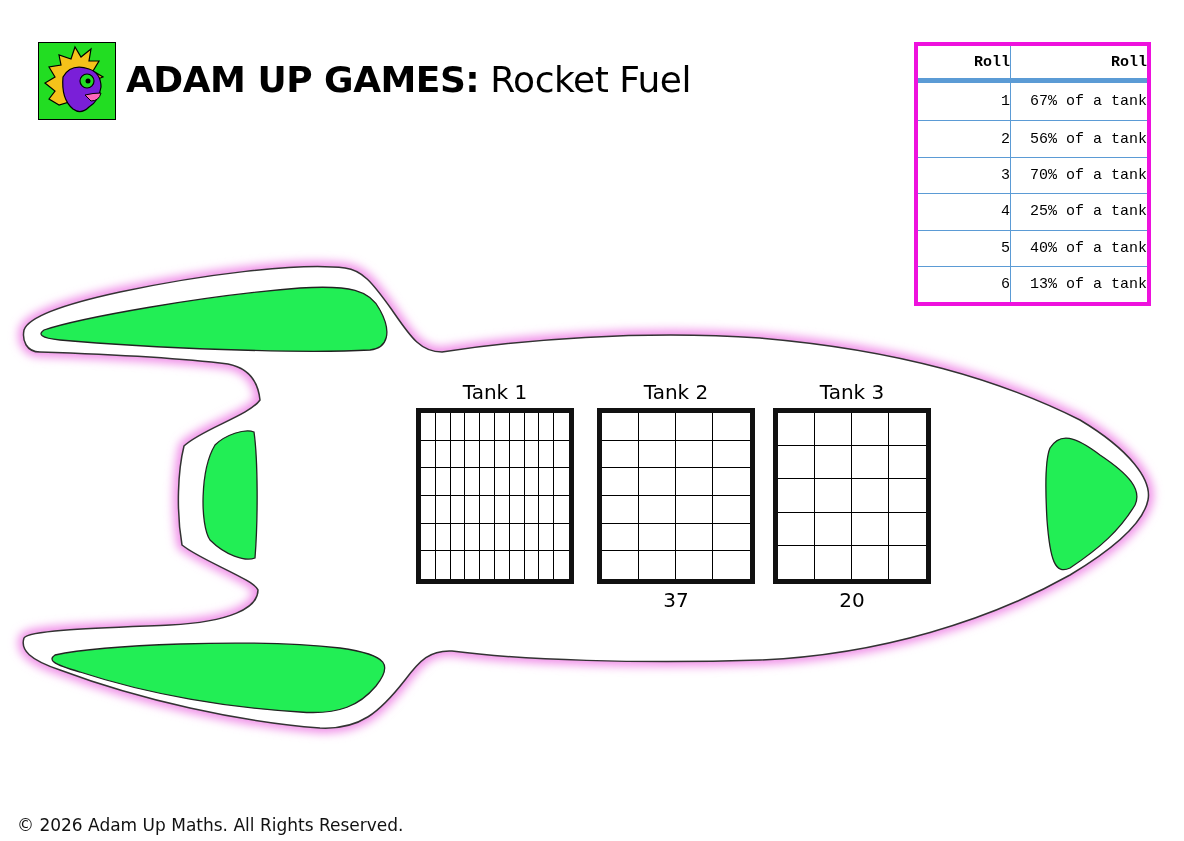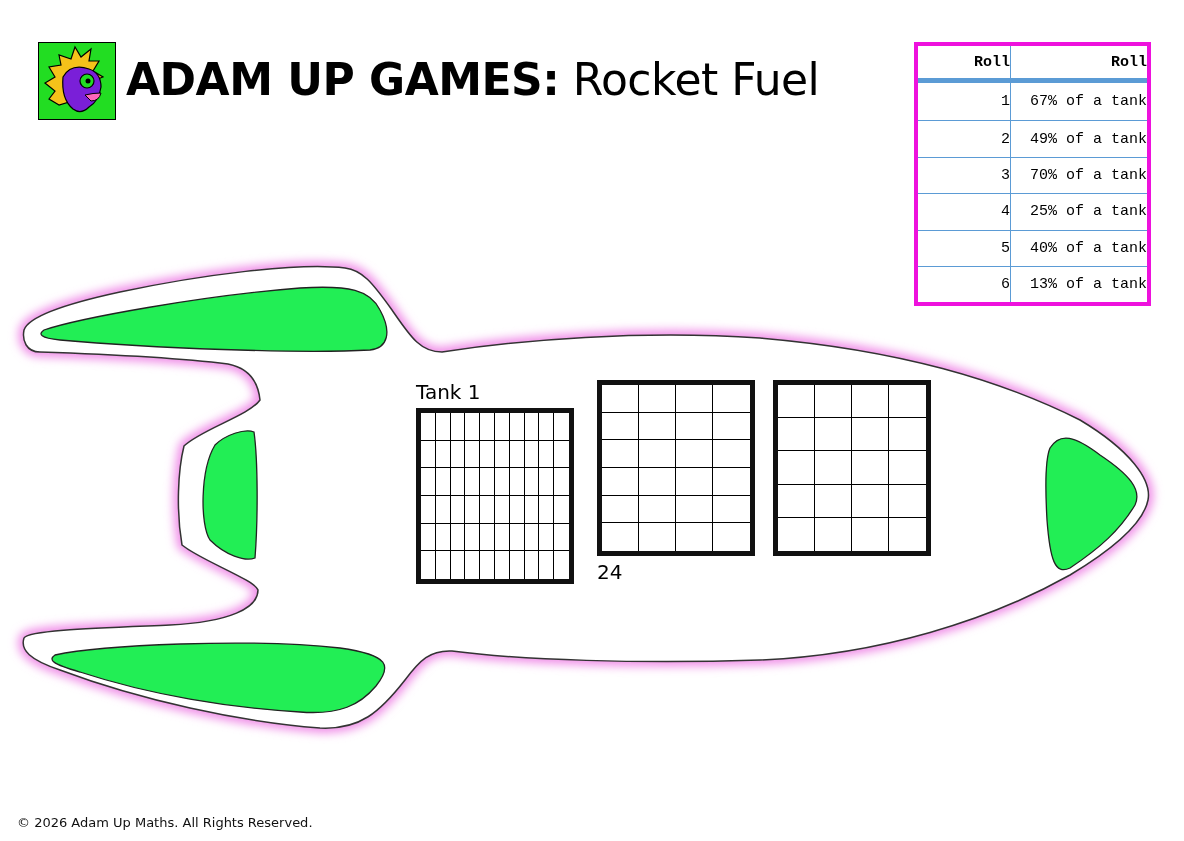--- a/index.html
+++ b/index.html
@@ -3,43 +3,43 @@
   <meta charset="utf-8">
   <style>
     html, body { margin: 0; padding: 0; background: #ffffff; }
     body { width: 1184px; height: 841px; position: relative; overflow: hidden;
            font-family: "DejaVu Sans", sans-serif; color: #000; }
 
     .logo { position: absolute; left: 38px; top: 42px; width: 78px; height: 78px;
             border: 1px solid #000; box-sizing: border-box; background: #22dd22; }
     .logo svg { display: block; }
 
-    .title { position: absolute; left: 126px; top: 56px; font-size: 44px; line-height: 48px;
+    .title { position: absolute; left: 126px; top: 56px; font-size: 36px; line-height: 48px;
              white-space: nowrap; letter-spacing: -0.5px; }
     .title .brand { font-weight: bold; }
 
     .roll-table-wrap { position: absolute; left: 914px; top: 42px; width: 237px; height: 264px;
                        border: 4px solid #ee11dd; box-sizing: border-box; background: #fff; }
     table.roll { border-collapse: collapse; width: 100%; height: 100%; font-size: 15px; }
     table.roll th, table.roll td { text-align: right; border: 1px solid #5b9bd5; padding: 0; font-family: Liberation Mono, monospace; }
     table.roll th { font-weight: bold; height: 32px; border-bottom: 5px solid #5b9bd5; border-top: none; }
     table.roll tr > *:first-child { border-left: none; width: 92px; }
     table.roll tr > *:last-child { border-right: none; }
     table.roll tr:last-child td { border-bottom: none; }
 
     .rocket { position: absolute; left: 0; top: 0; }
 
-    .tank { position: absolute; }
+    .tank { position: absolute; text-align: center; }
     .tank .tlabel { font-size: 20px; line-height: 24px; height: 28px; }
     .tank .grid { box-sizing: border-box; border: 5px solid #111; background: #fff;
                   width: 158px; height: 176px; display: grid; }
     .tank .cell { border-right: 1.5px solid #000; border-bottom: 1.5px solid #000; box-sizing: border-box; }
     .tank .tcount { font-size: 20px; line-height: 28px; margin-top: 2px; }
 
-    .footer { position: absolute; left: 17px; top: 815px; font-size: 13px; color: #111; }
+    .footer { position: absolute; left: 17px; top: 815px; font-size: 17px; color: #111; }
   </style>
 </head>
 <body>
 
 <div class="logo">
   <svg width="76" height="76" viewBox="0 0 76 76">
     <polygon points="20,62 10,56 16,48 6,40 16,34 10,24 22,22 20,12 32,16 36,4 42,14 52,6 50,18 60,18 54,28 64,34 54,38 52,50 40,56" fill="#f4c21a" stroke="#000" stroke-width="1.2"></polygon>
     <path d="M24,34 Q32,20 50,26 Q62,30 62,44 Q60,58 50,64 Q42,72 34,66 Q22,56 24,34 Z" fill="#7a1fd8" stroke="#000" stroke-width="1.2"></path>
     <circle cx="48" cy="38" r="7" fill="#22dd22" stroke="#000" stroke-width="1.2"></circle>
     <circle cx="49" cy="38" r="2.5" fill="#000"></circle>
@@ -60,21 +60,21 @@
         <th>Roll</th>
       </tr>
     </thead>
     <tbody>
       <tr>
         <td>1</td>
         <td>67% of a tank</td>
       </tr>
       <tr>
         <td>2</td>
-        <td>49% of a tank</td>
+        <td>56% of a tank</td>
       </tr>
       <tr>
         <td>3</td>
         <td>70% of a tank</td>
       </tr>
       <tr>
         <td>4</td>
         <td>25% of a tank</td>
       </tr>
       <tr>
@@ -209,20 +209,21 @@
       <div class="cell" style="border-bottom: none;"></div>
       <div class="cell" style="border-bottom: none;"></div>
       <div class="cell" style="border-bottom: none;"></div>
       <div class="cell" style="border-bottom: none;"></div>
       <div class="cell" style="border-bottom: none;"></div>
       <div class="cell" style="border-right: none; border-bottom: none;"></div>
     </div>
 </div>
 
 <div class="tank" style="left:597px; top:380px;">
+  <div class="tlabel">Tank 2</div>
   <div class="grid" id="grid1" style="grid-template-columns: repeat(4, 1fr); grid-template-rows: repeat(6, 1fr);">
       <div class="cell"></div>
       <div class="cell"></div>
       <div class="cell"></div>
       <div class="cell" style="border-right: none;"></div>
       <div class="cell"></div>
       <div class="cell"></div>
       <div class="cell"></div>
       <div class="cell" style="border-right: none;"></div>
       <div class="cell"></div>
@@ -235,24 +236,25 @@
       <div class="cell" style="border-right: none;"></div>
       <div class="cell"></div>
       <div class="cell"></div>
       <div class="cell"></div>
       <div class="cell" style="border-right: none;"></div>
       <div class="cell" style="border-bottom: none;"></div>
       <div class="cell" style="border-bottom: none;"></div>
       <div class="cell" style="border-bottom: none;"></div>
       <div class="cell" style="border-right: none; border-bottom: none;"></div>
     </div>
-  <div class="tcount">24</div>
+  <div class="tcount">37</div>
 </div>
 
 <div class="tank" style="left:773px; top:380px;">
+  <div class="tlabel">Tank 3</div>
   <div class="grid" id="grid2" style="grid-template-columns: repeat(4, 1fr); grid-template-rows: repeat(5, 1fr);">
       <div class="cell"></div>
       <div class="cell"></div>
       <div class="cell"></div>
       <div class="cell" style="border-right: none;"></div>
       <div class="cell"></div>
       <div class="cell"></div>
       <div class="cell"></div>
       <div class="cell" style="border-right: none;"></div>
       <div class="cell"></div>
@@ -261,15 +263,16 @@
       <div class="cell" style="border-right: none;"></div>
       <div class="cell"></div>
       <div class="cell"></div>
       <div class="cell"></div>
       <div class="cell" style="border-right: none;"></div>
       <div class="cell" style="border-bottom: none;"></div>
       <div class="cell" style="border-bottom: none;"></div>
       <div class="cell" style="border-bottom: none;"></div>
       <div class="cell" style="border-right: none; border-bottom: none;"></div>
     </div>
+  <div class="tcount">20</div>
 </div>
 
 <div class="footer">© 2026 Adam Up Maths. All Rights Reserved.</div>
 
 </body></html>

